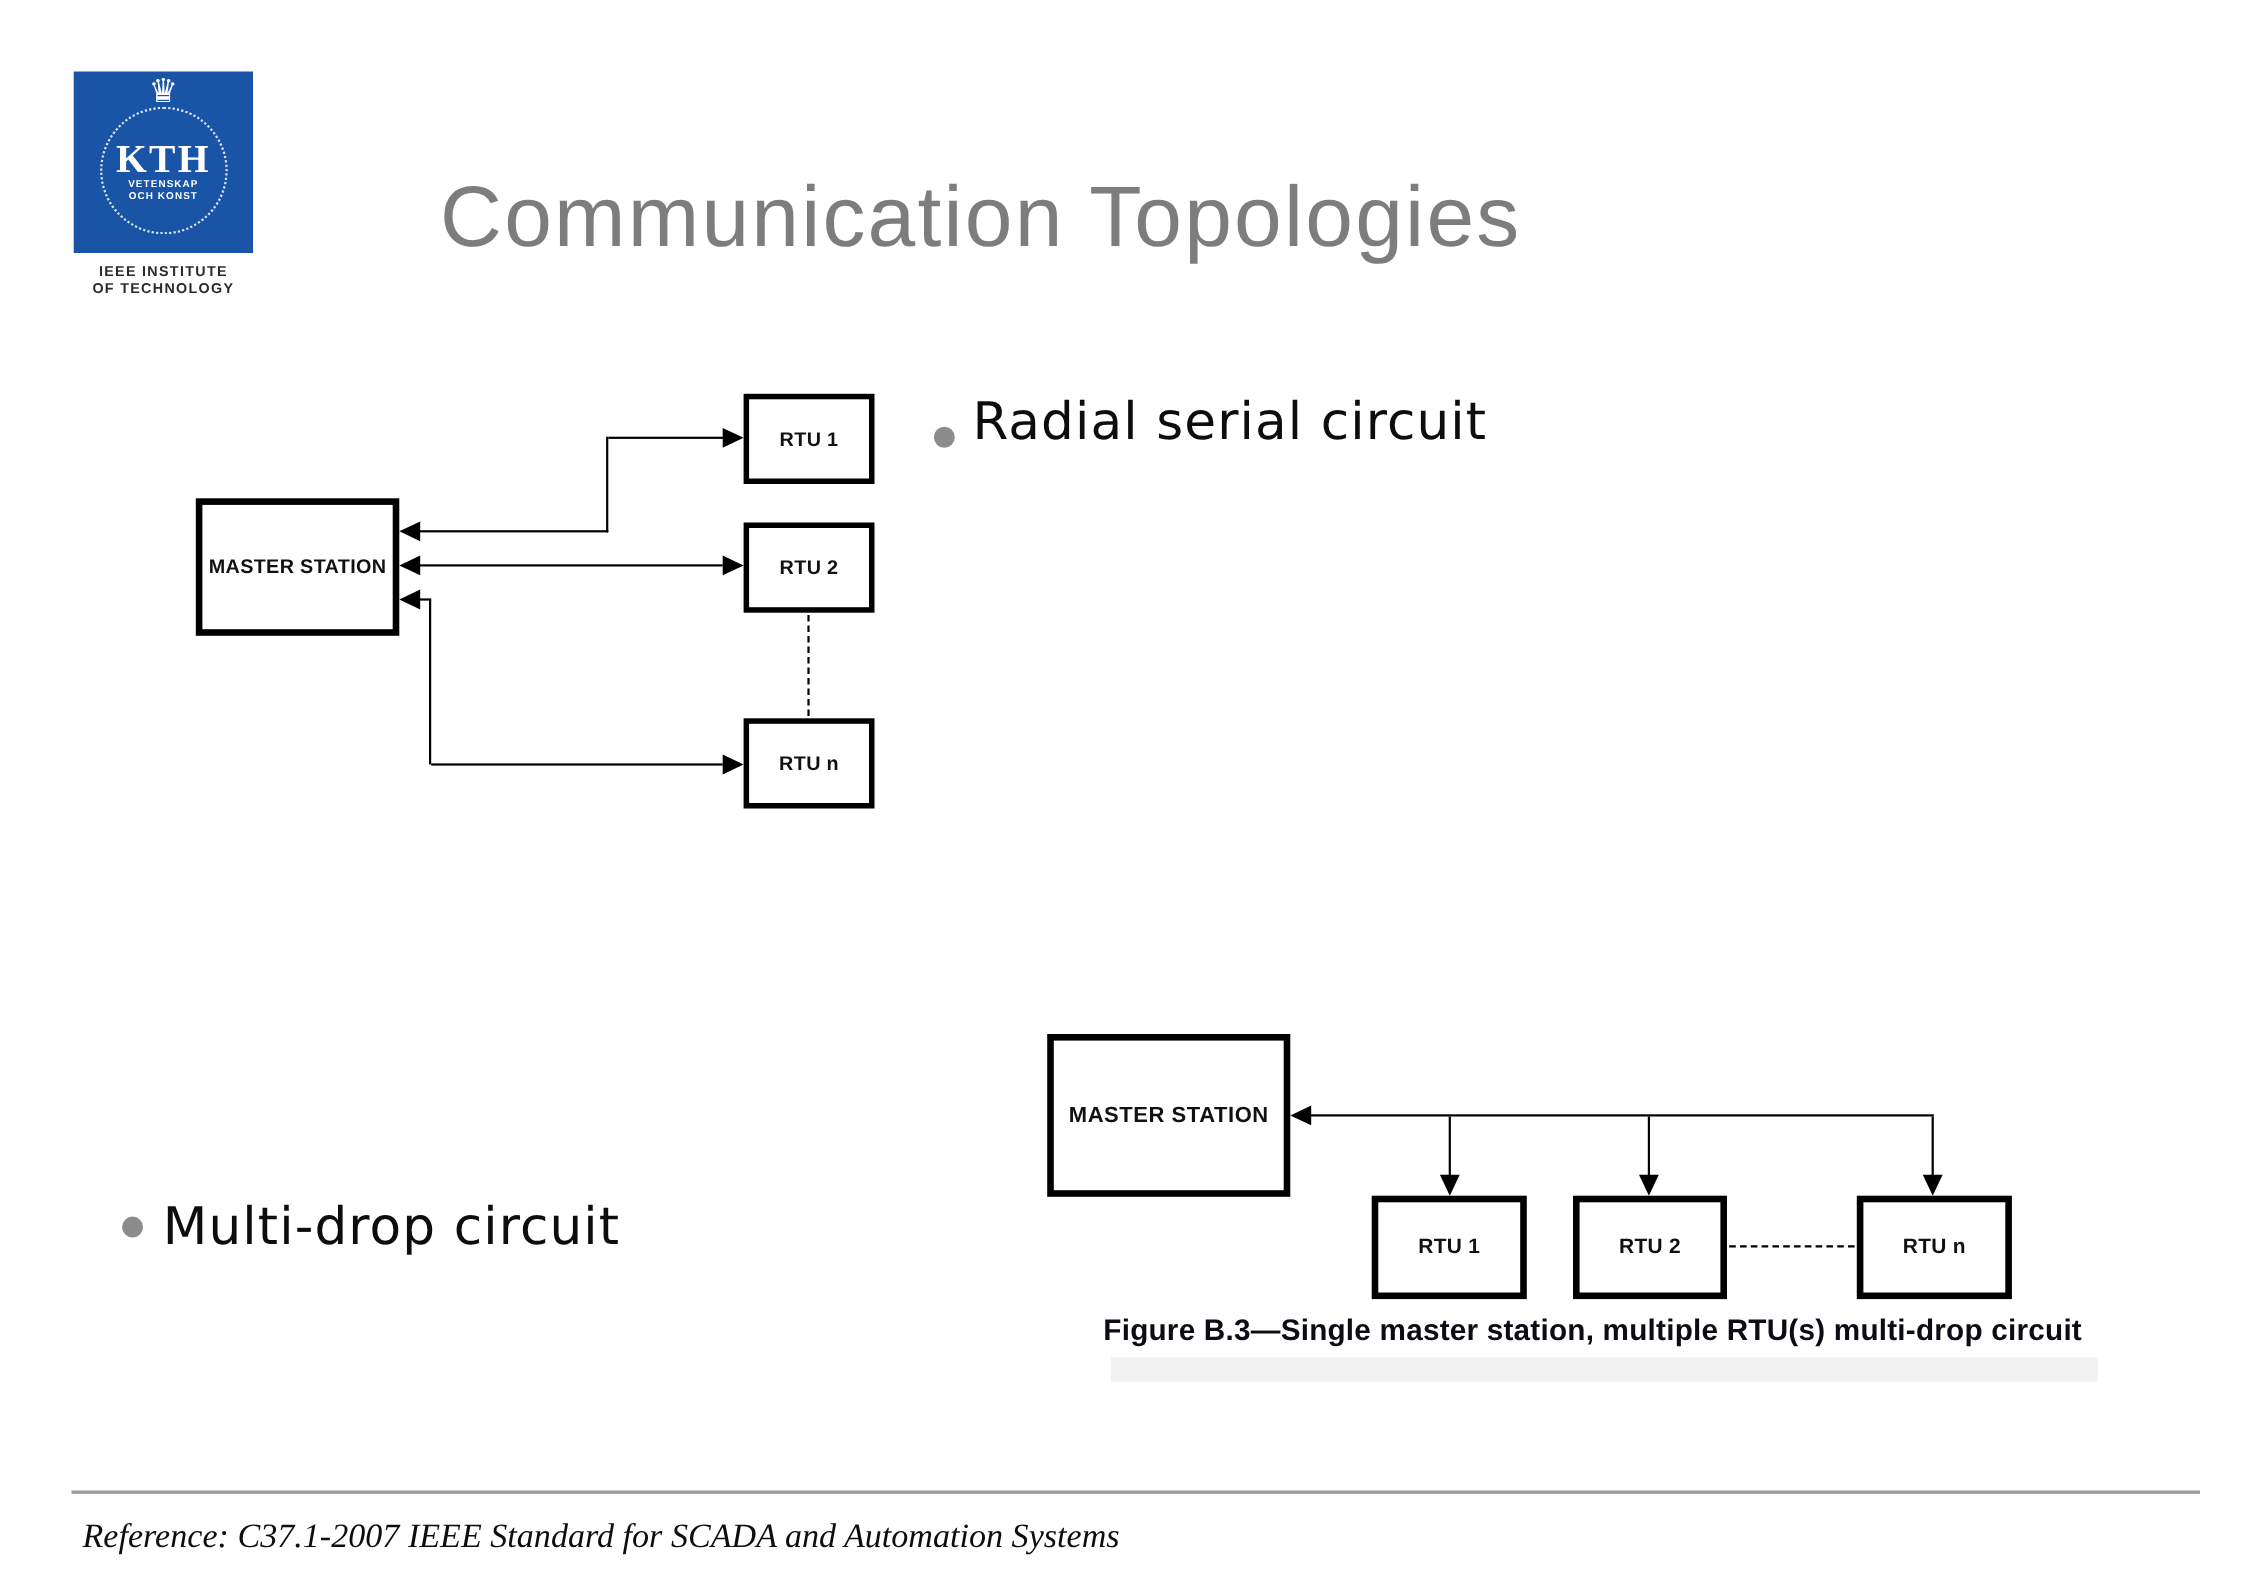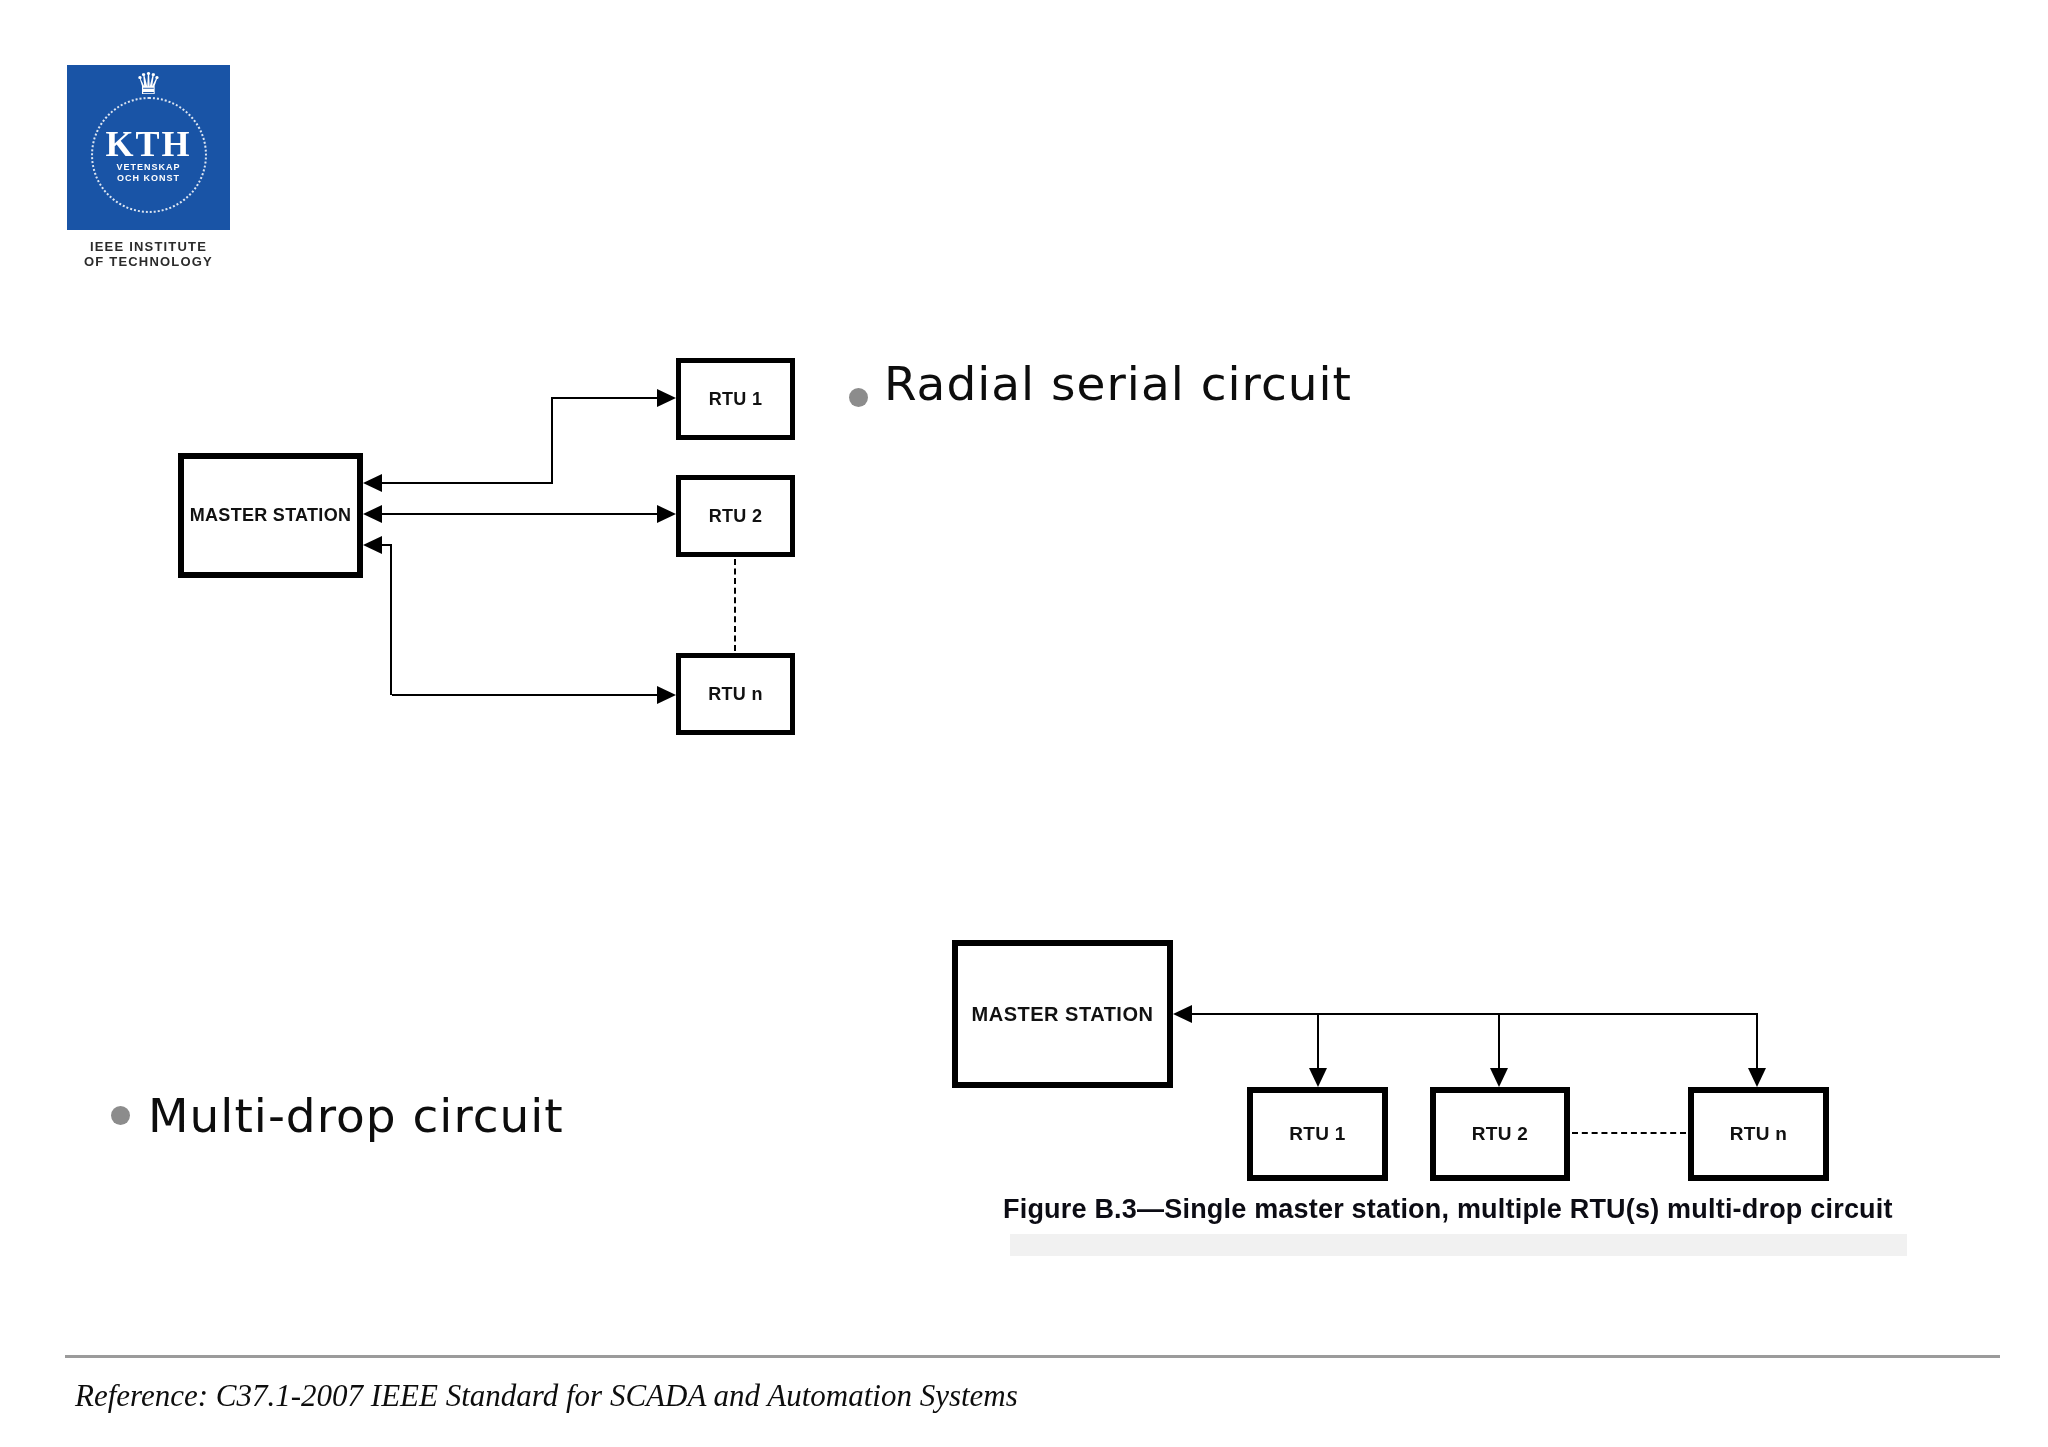--- a/index.html
+++ b/index.html
@@ -78,20 +78,21 @@
       <div class="logo-kth">KTH</div>
       <div class="logo-motto">VETENSKAP</div>
       <div class="logo-motto">OCH KONST</div>
     </div>
   </div>
   <div class="institute">
     <div>IEEE INSTITUTE</div>
     <div>OF TECHNOLOGY</div>
   </div>
 
+  <div class="title">Communication Topologies</div>
 
   <div>
     <div class="dbox thick lbl-sm" style="left:178px;top:453px;width:185px;height:125px;">MASTER STATION</div>
     <div class="dbox lbl-sm" style="left:676px;top:358px;width:119px;height:82px;">RTU 1</div>
     <div class="dbox lbl-sm" style="left:676px;top:475px;width:119px;height:82px;">RTU 2</div>
     <div class="dbox lbl-sm" style="left:676px;top:653px;width:119px;height:82px;">RTU n</div>
 
     <div class="arr left" style="left:363px;top:474px;"></div>
     <div class="line" style="left:381px;top:482px;width:172px;height:2px;"></div>
     <div class="line" style="left:551px;top:397px;width:2px;height:87px;"></div>

